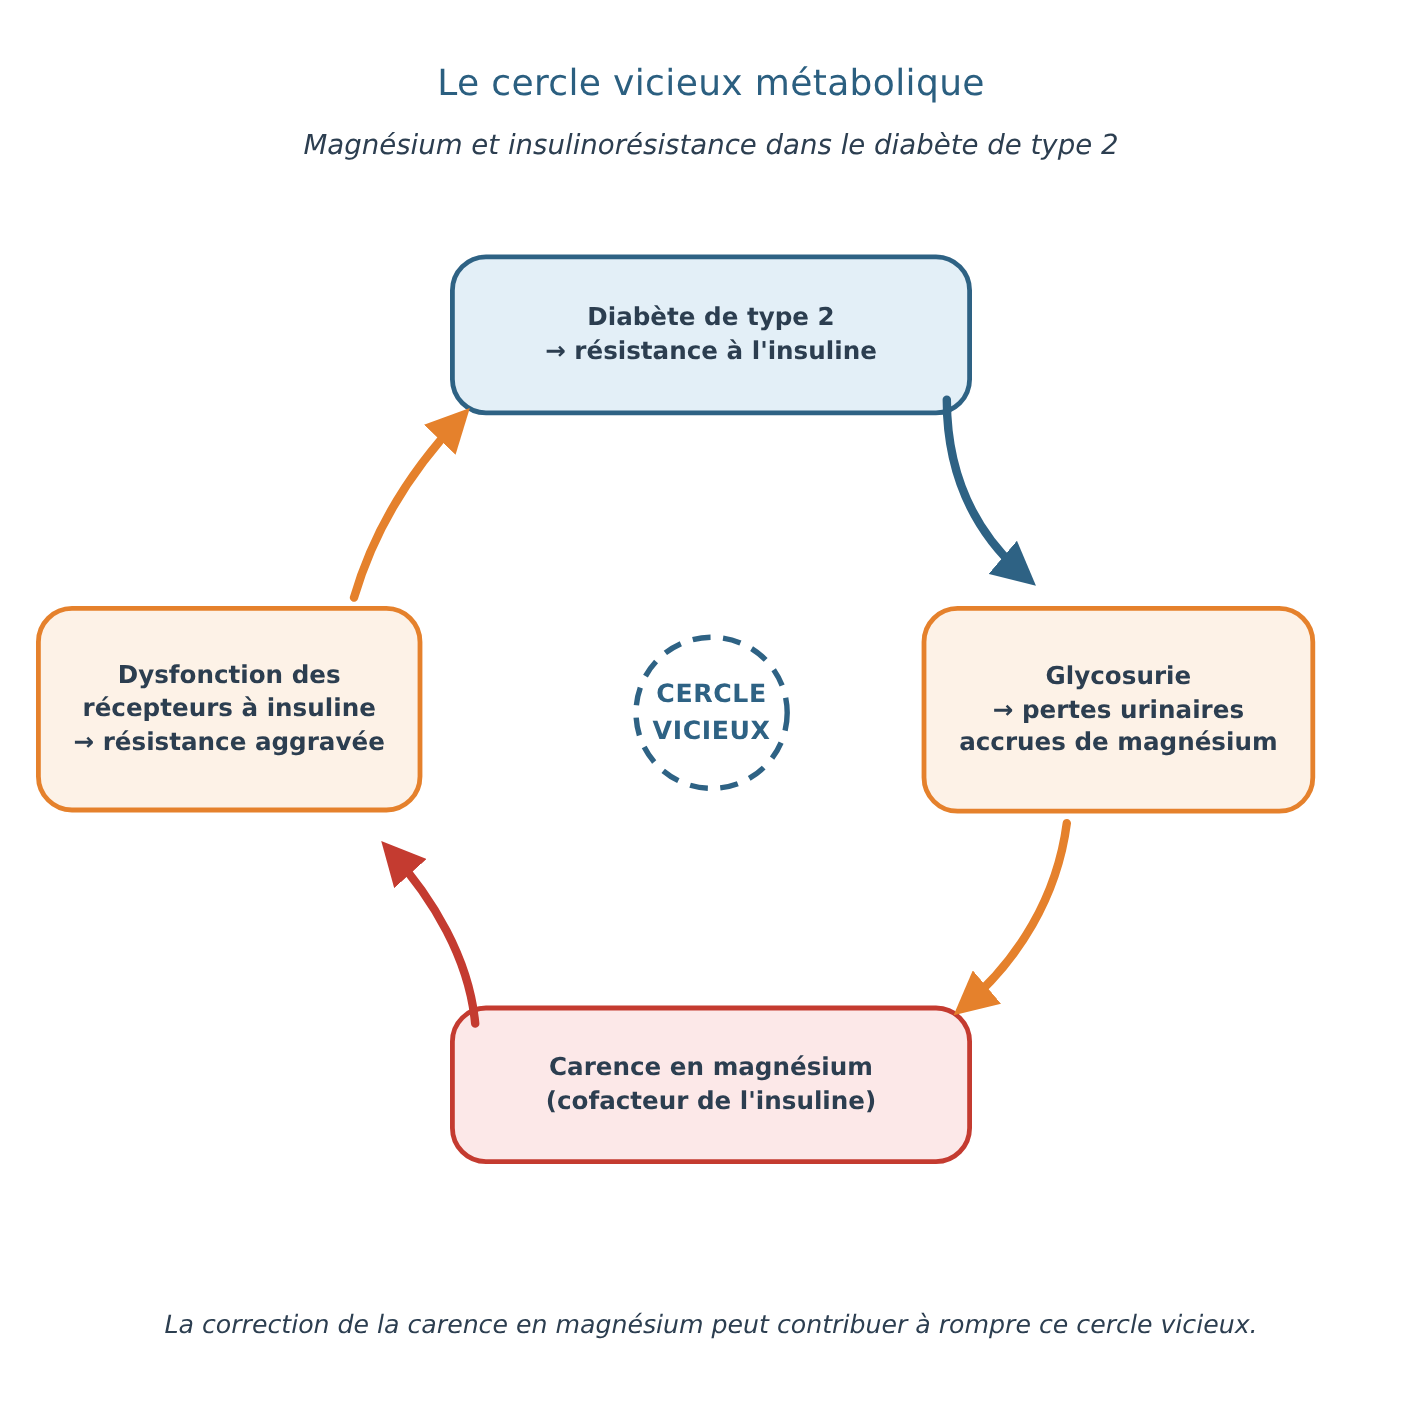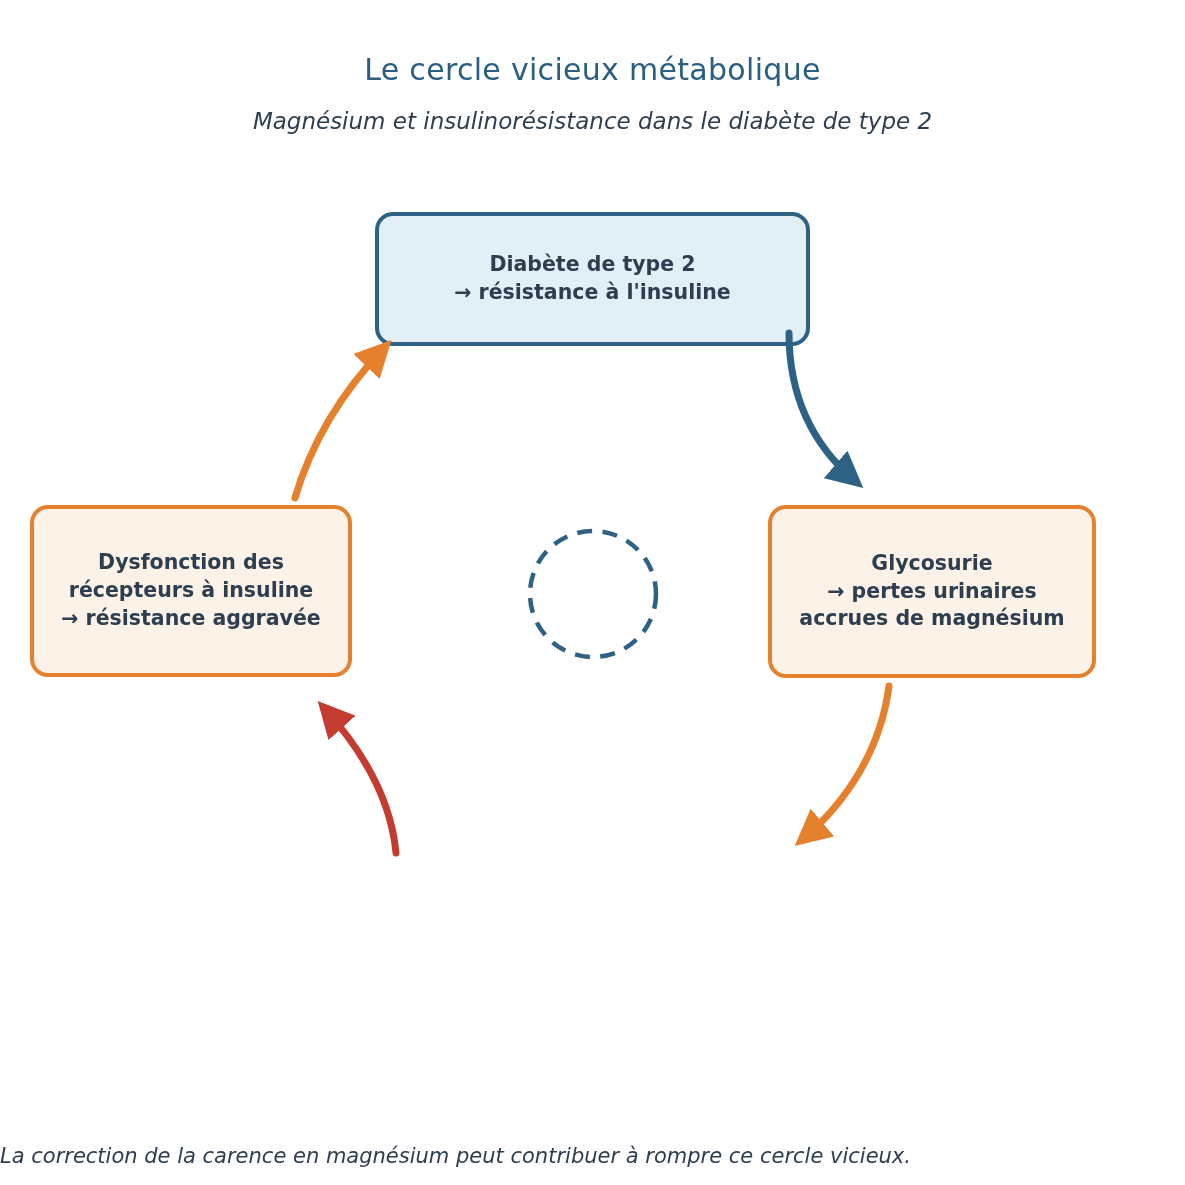--- a/index.html
+++ b/index.html
@@ -32,21 +32,21 @@
     left: 0;
     width: 100%;
     text-align: center;
     font-size: 23px;
     font-style: italic;
     color: var(--text-dark, #2c3e50);
   }
   .node {
     position: absolute;
     box-sizing: border-box;
-    border-radius: 18px;
+    border-radius: 30px;
     display: flex;
     align-items: center;
     justify-content: center;
     text-align: center;
     z-index: 1;
   }
   .node-label {
     font-size: 20.5px;
     font-weight: bold;
     color: var(--text-dark, #2c3e50);
@@ -96,24 +96,24 @@
   .arrows-overlay {
     position: absolute;
     left: 0; top: 0;
     width: 1185px;
     height: 1185px;
     z-index: 2;
     pointer-events: none;
   }
   .footer {
     position: absolute;
-    top: 1144px;
+    top: 1092px;
     left: 0;
     width: 100%;
-    text-align: left;
+    text-align: center;
     font-size: 21px;
     font-style: italic;
     color: var(--text-dark, #2c3e50);
   }
 </style>
 </head>
 <body>
 
 <div class="canvas">
 
@@ -124,27 +124,33 @@
     <div class="node-label">Diabète de type 2
 → résistance à l'insuline</div>
   </div>
 
   <div class="node node-right">
     <div class="node-label">Glycosurie
 → pertes urinaires
 accrues de magnésium</div>
   </div>
 
+  <div class="node node-bottom">
+    <div class="node-label">Carence en magnésium
+(cofacteur de l'insuline)</div>
+  </div>
 
   <div class="node node-left">
     <div class="node-label">Dysfonction des
 récepteurs à insuline
 → résistance aggravée</div>
   </div>
 
+  <div class="center-badge-label">CERCLE
+VICIEUX</div>
 
   <svg class="arrows-overlay" viewBox="0 0 1185 1185" xmlns="http://www.w3.org/2000/svg">
     <defs>
       <marker id="head-teal" viewBox="0 0 10 10" refX="7" refY="5" markerWidth="5.2" markerHeight="5.2" orient="auto" markerUnits="strokeWidth">
         <path d="M 0 0 L 10 5 L 0 10 z" fill="#2e6284"></path>
       </marker>
       <marker id="head-orange" viewBox="0 0 10 10" refX="7" refY="5" markerWidth="5.2" markerHeight="5.2" orient="auto" markerUnits="strokeWidth">
         <path d="M 0 0 L 10 5 L 0 10 z" fill="#e5812c"></path>
       </marker>
       <marker id="head-red" viewBox="0 0 10 10" refX="7" refY="5" markerWidth="5.2" markerHeight="5.2" orient="auto" markerUnits="strokeWidth">

